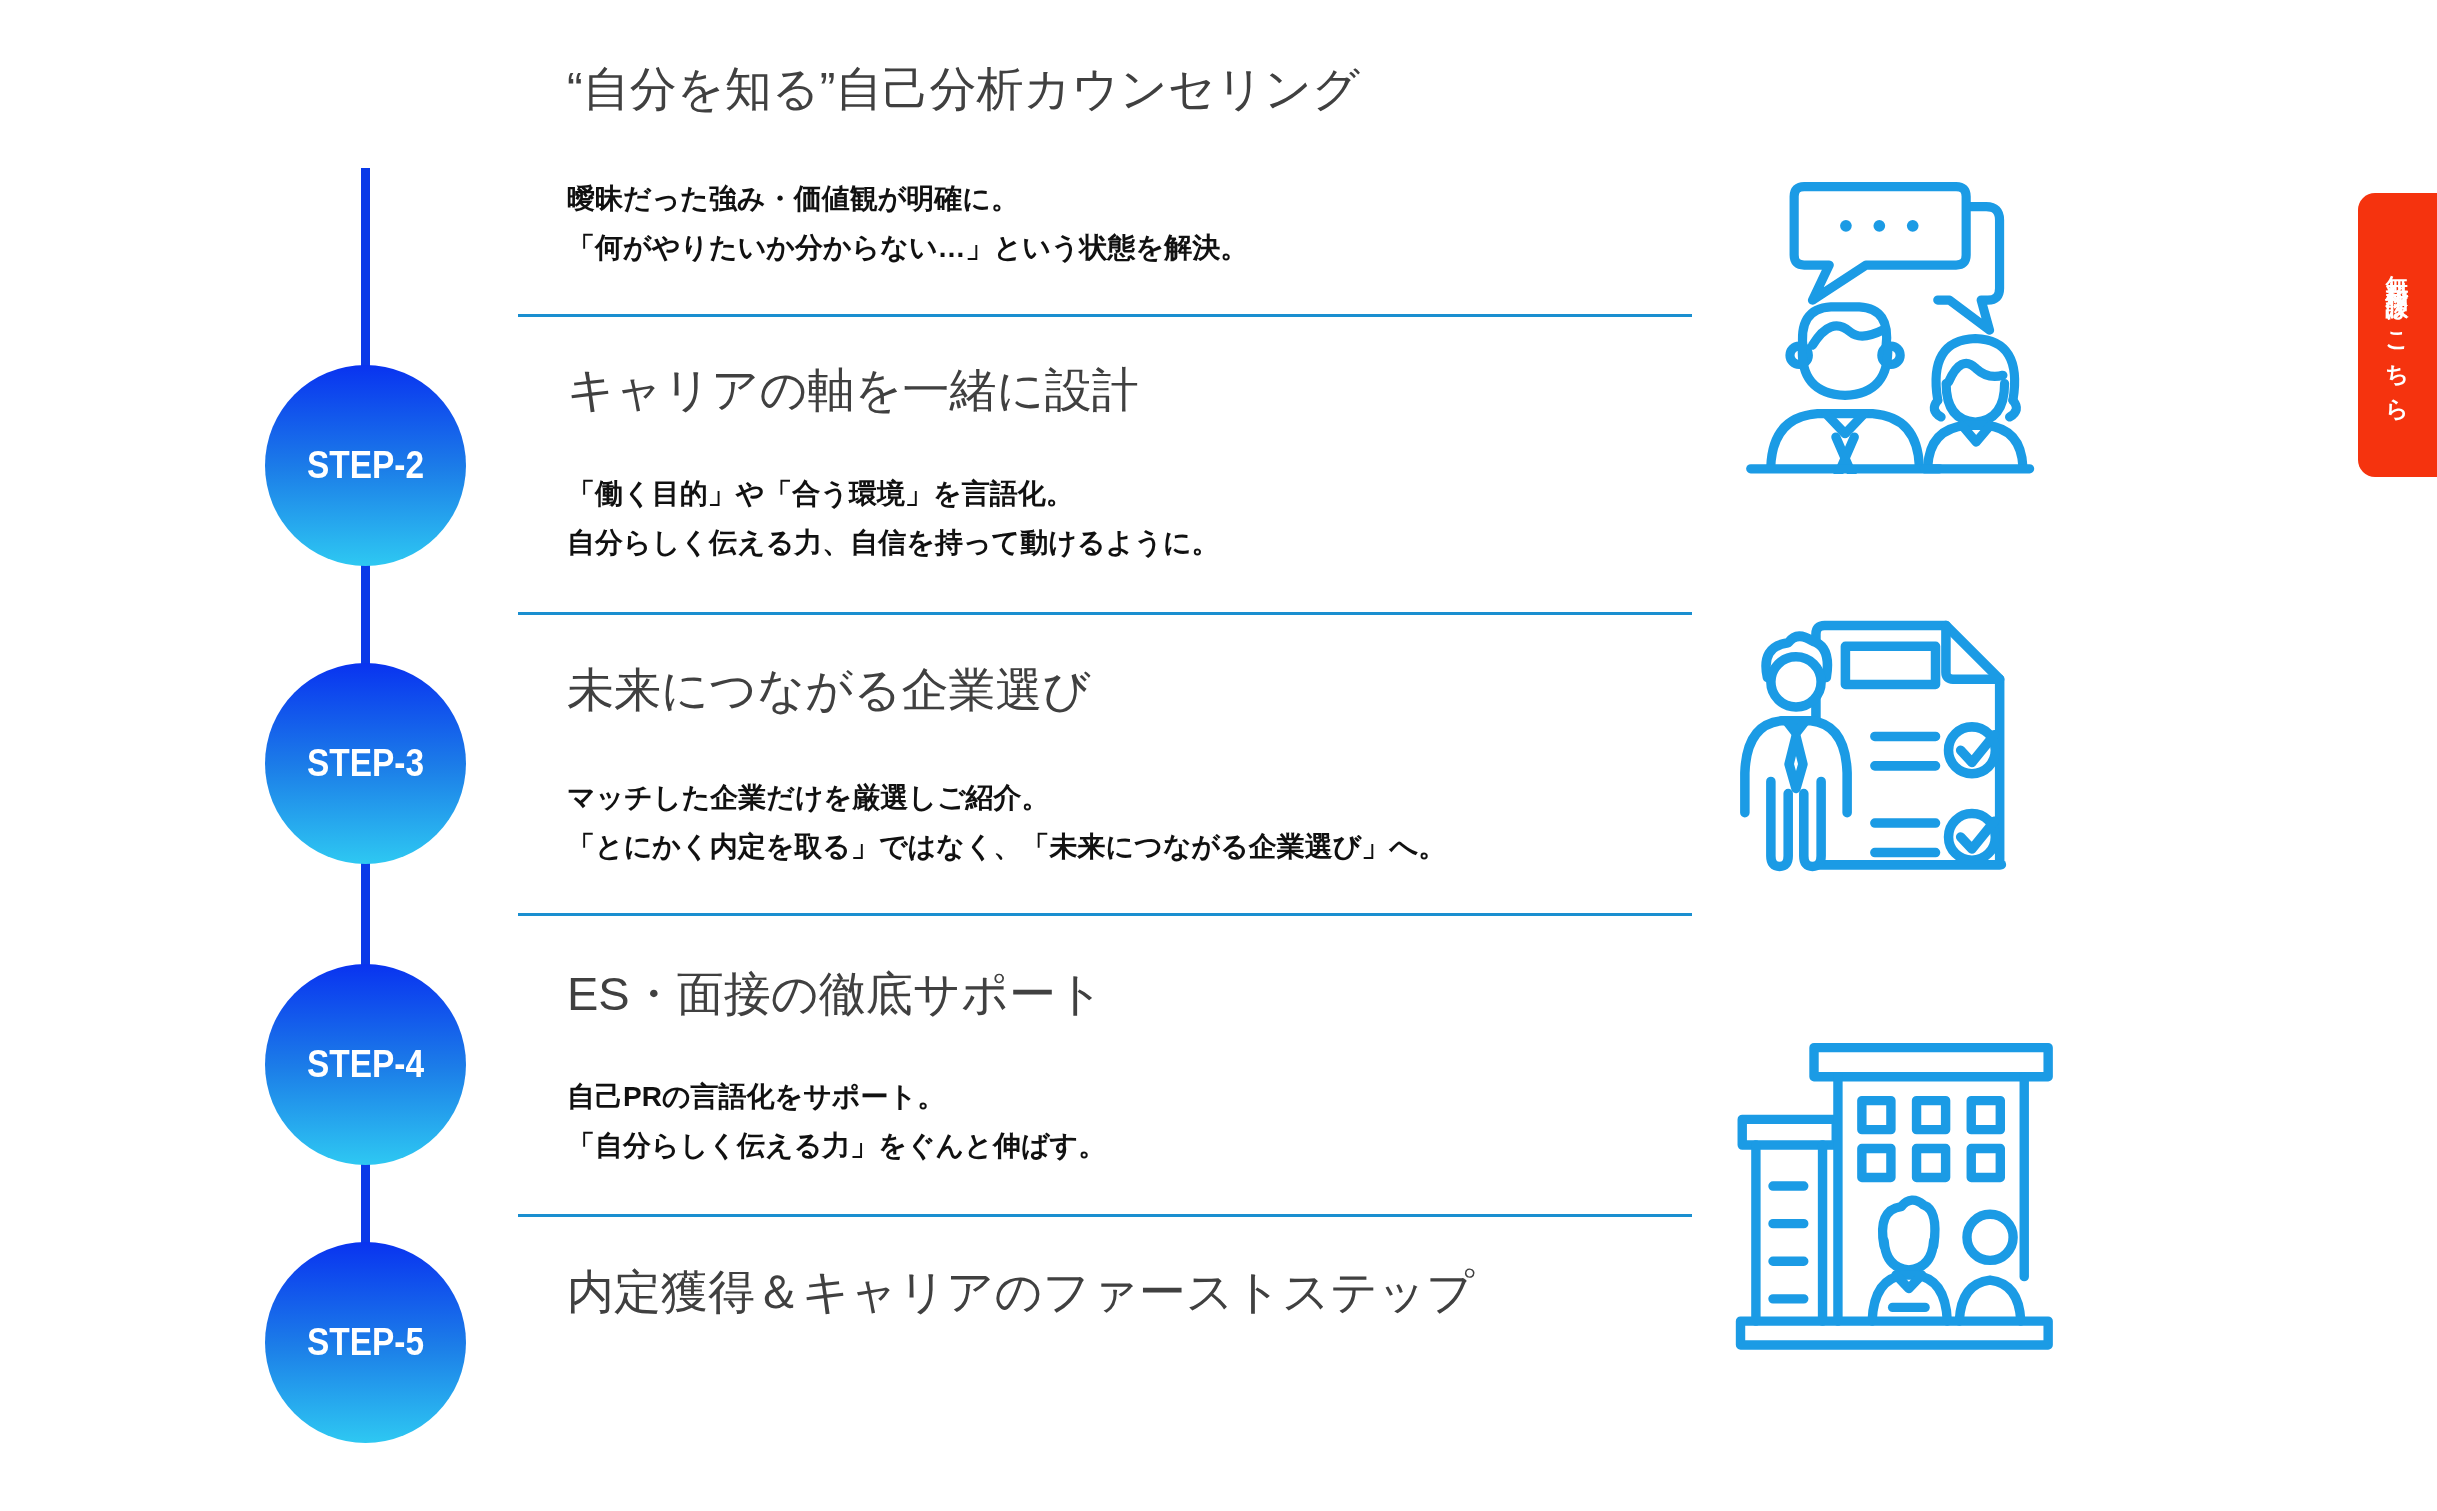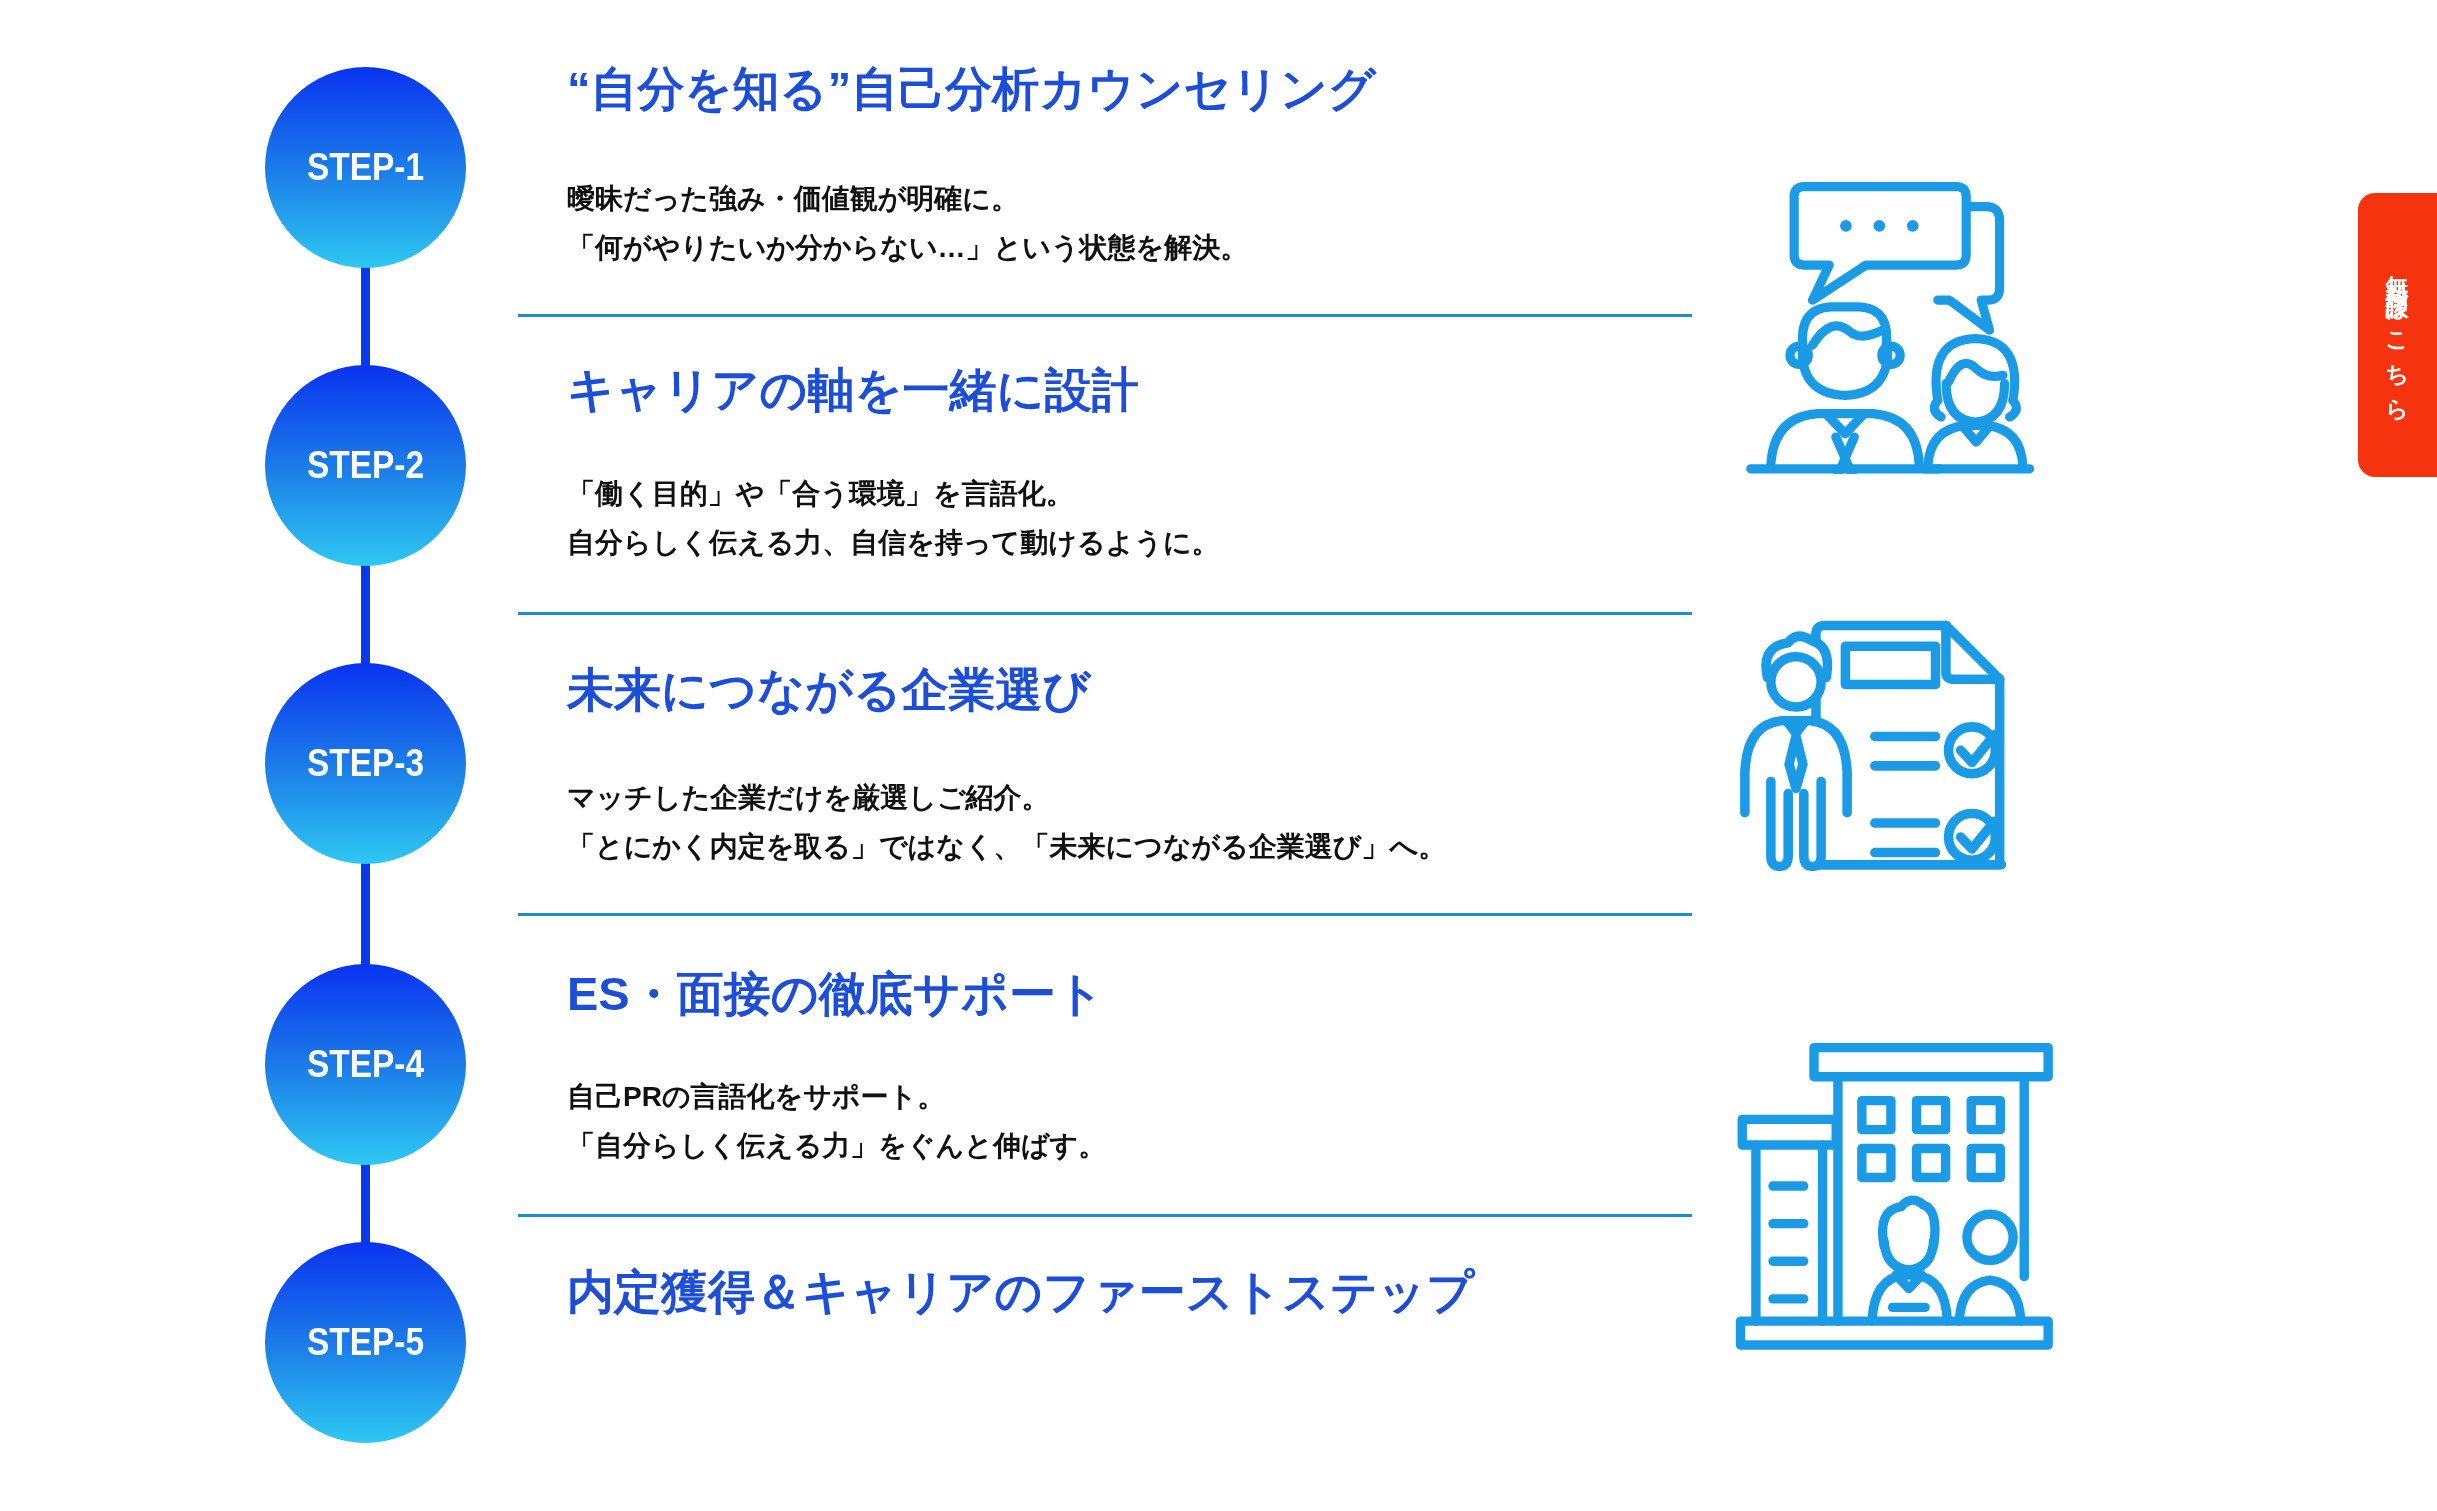--- a/index.html
+++ b/index.html
@@ -20,21 +20,21 @@
     position:absolute;left:265px;width:201px;height:201px;border-radius:50%;
     background:linear-gradient(180deg,#0933F0 0%,#1C7EE8 52%,#2EC8F2 100%);
     display:flex;align-items:center;justify-content:center;z-index:2;
   }
   .step-circle .badge{
     color:#ffffff;font-size:38px;font-weight:700;letter-spacing:0px;
     transform:scaleX(0.88);white-space:nowrap;
   }
   .step-title{
     position:absolute;left:567px;width:1142px;
-    color:#1d4ed8;font-size:47px;line-height:54px;font-weight:700;
+    color:#404040;font-size:47px;line-height:54px;font-weight:400;
     white-space:nowrap;z-index:2;
   }
   .step-body{
     position:absolute;left:567px;width:1142px;
     color:#111111;font-size:28px;line-height:49px;font-weight:700;
     z-index:2;
   }
   .step-body div{white-space:nowrap;}
   .divider{
     position:absolute;left:518px;width:1174px;height:2.5px;background:#1A8FD0;z-index:1;
@@ -53,23 +53,20 @@
     white-space:nowrap;
   }
 </style>
 </head>
 <body>
 
 <div class="screen">
 
   <div class="connector"></div>
 
-  <div class="step-circle" style="top:67px">
-      <span class="badge">STEP-1</span>
-    </div>
   <div class="step-circle" style="top:365px">
       <span class="badge">STEP-2</span>
     </div>
   <div class="step-circle" style="top:663px">
       <span class="badge">STEP-3</span>
     </div>
   <div class="step-circle" style="top:964px">
       <span class="badge">STEP-4</span>
     </div>
   <div class="step-circle" style="top:1242px">

